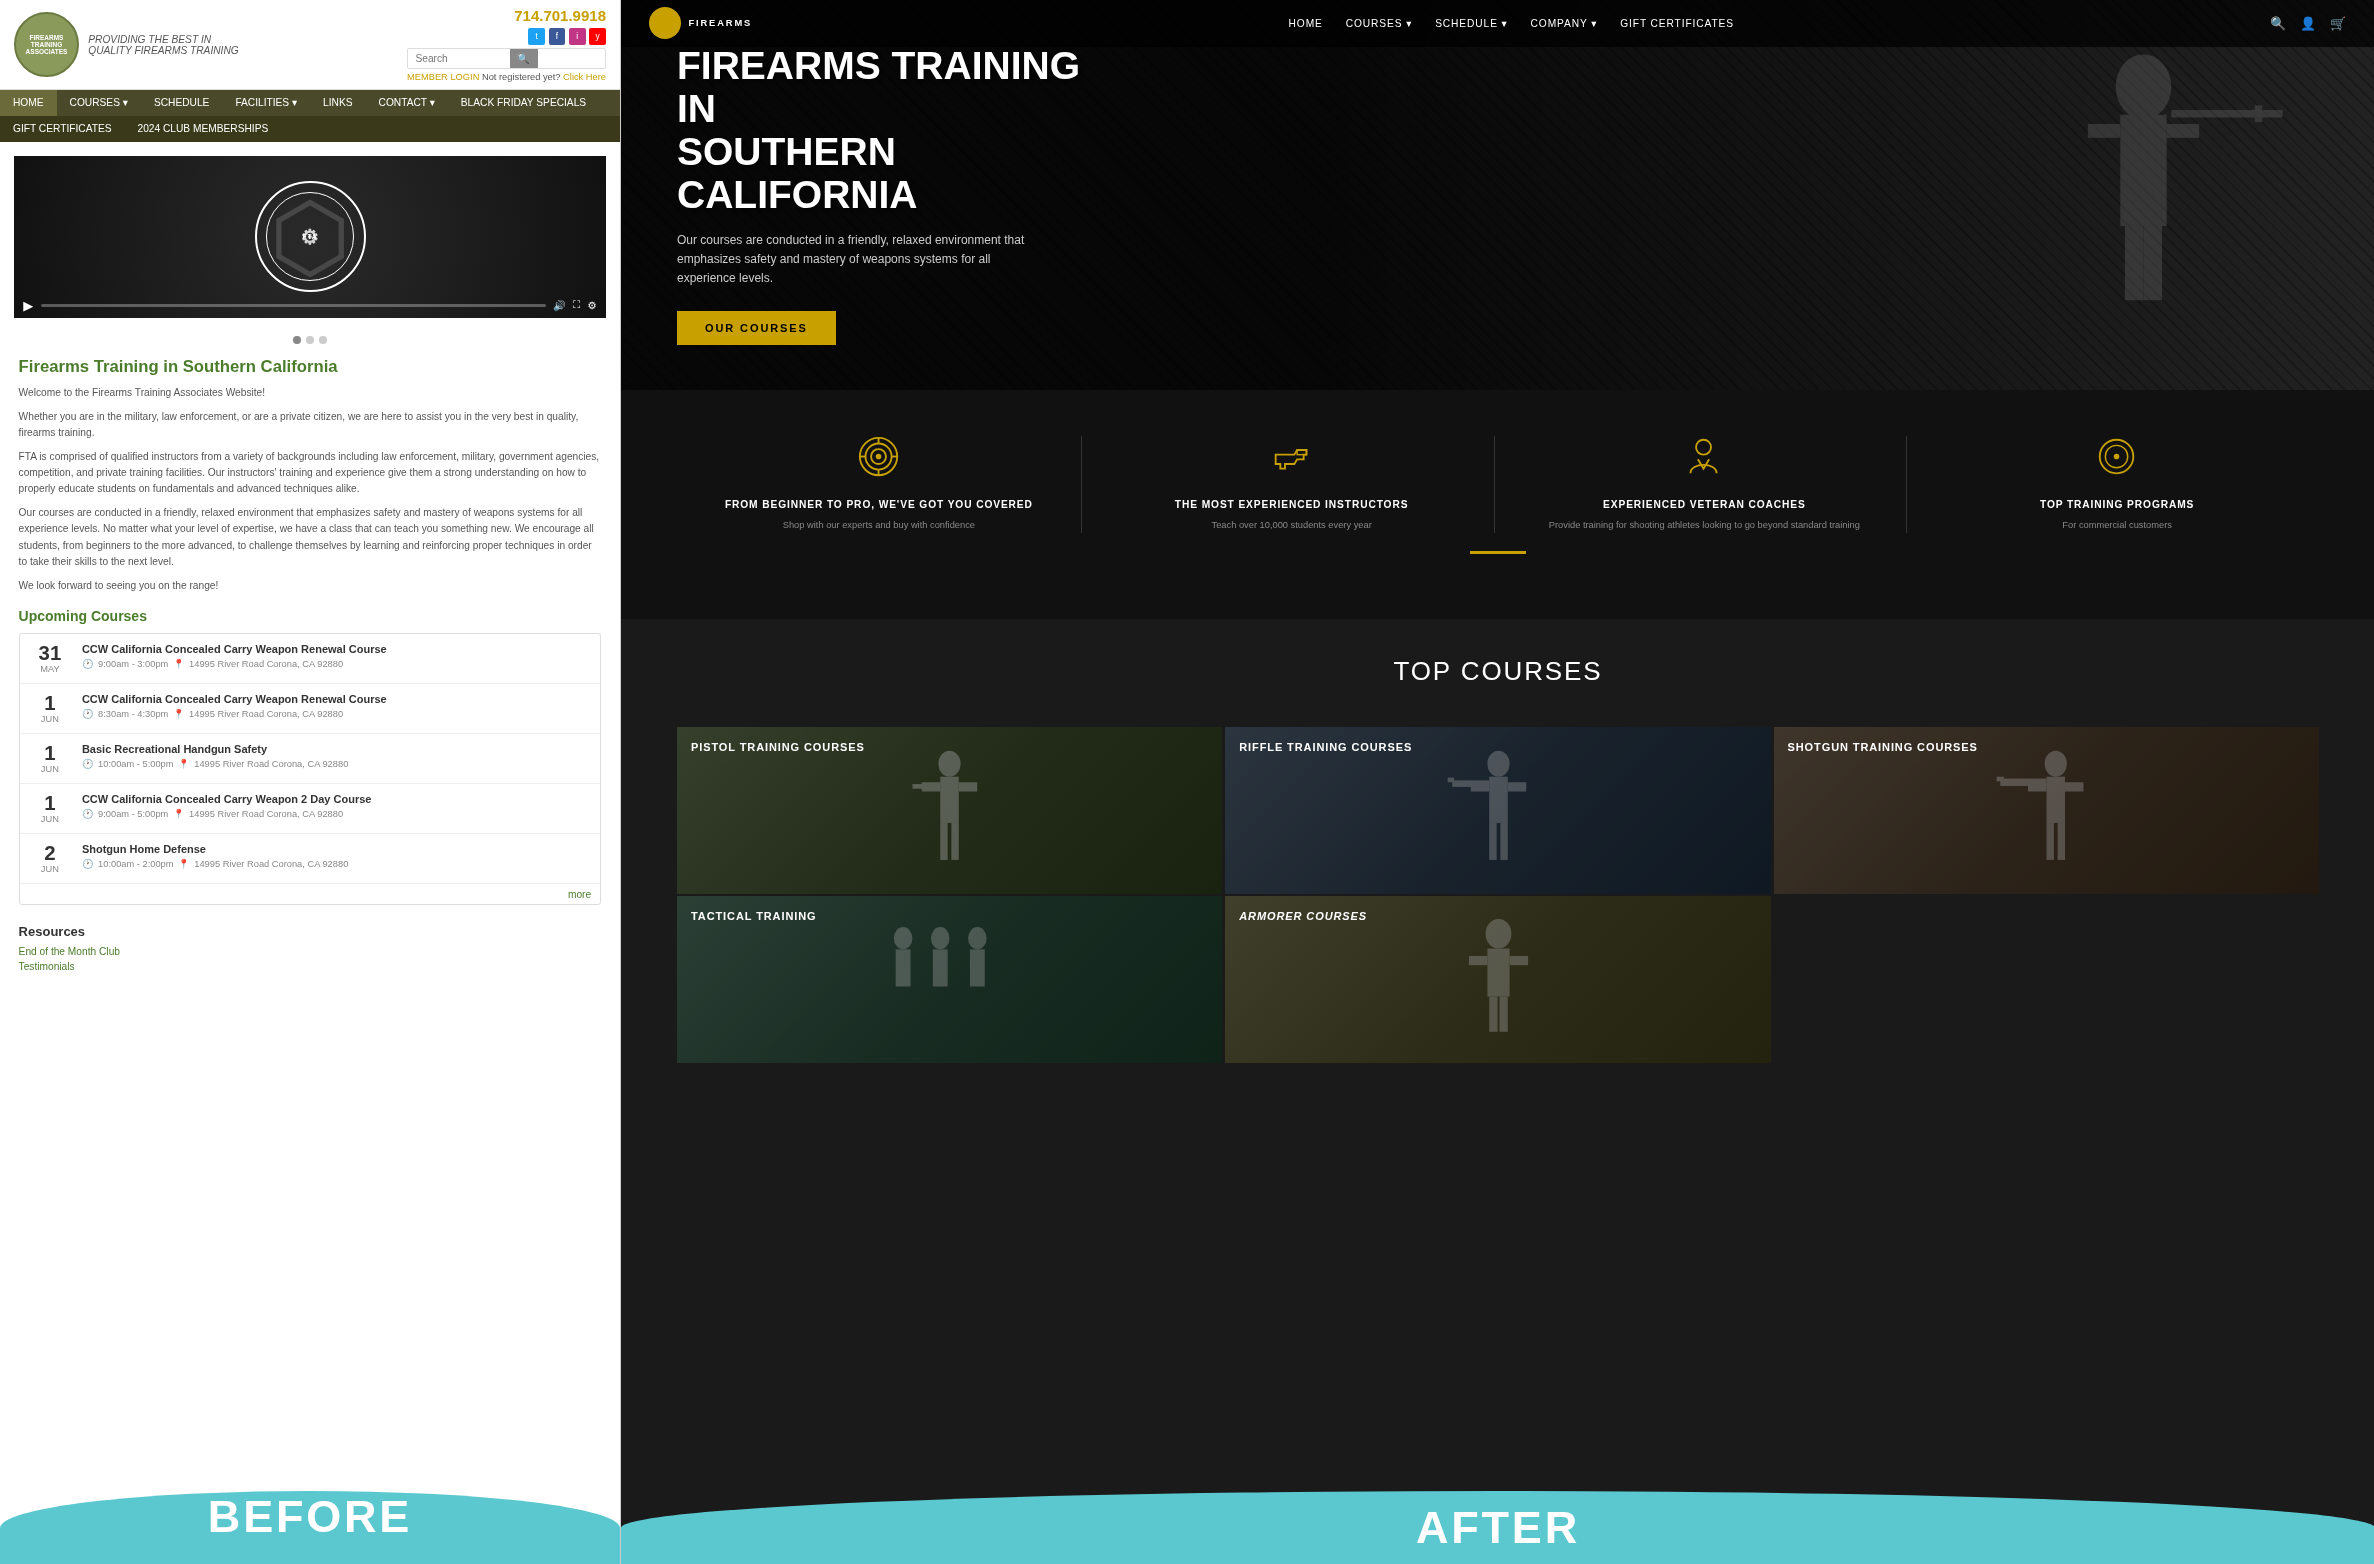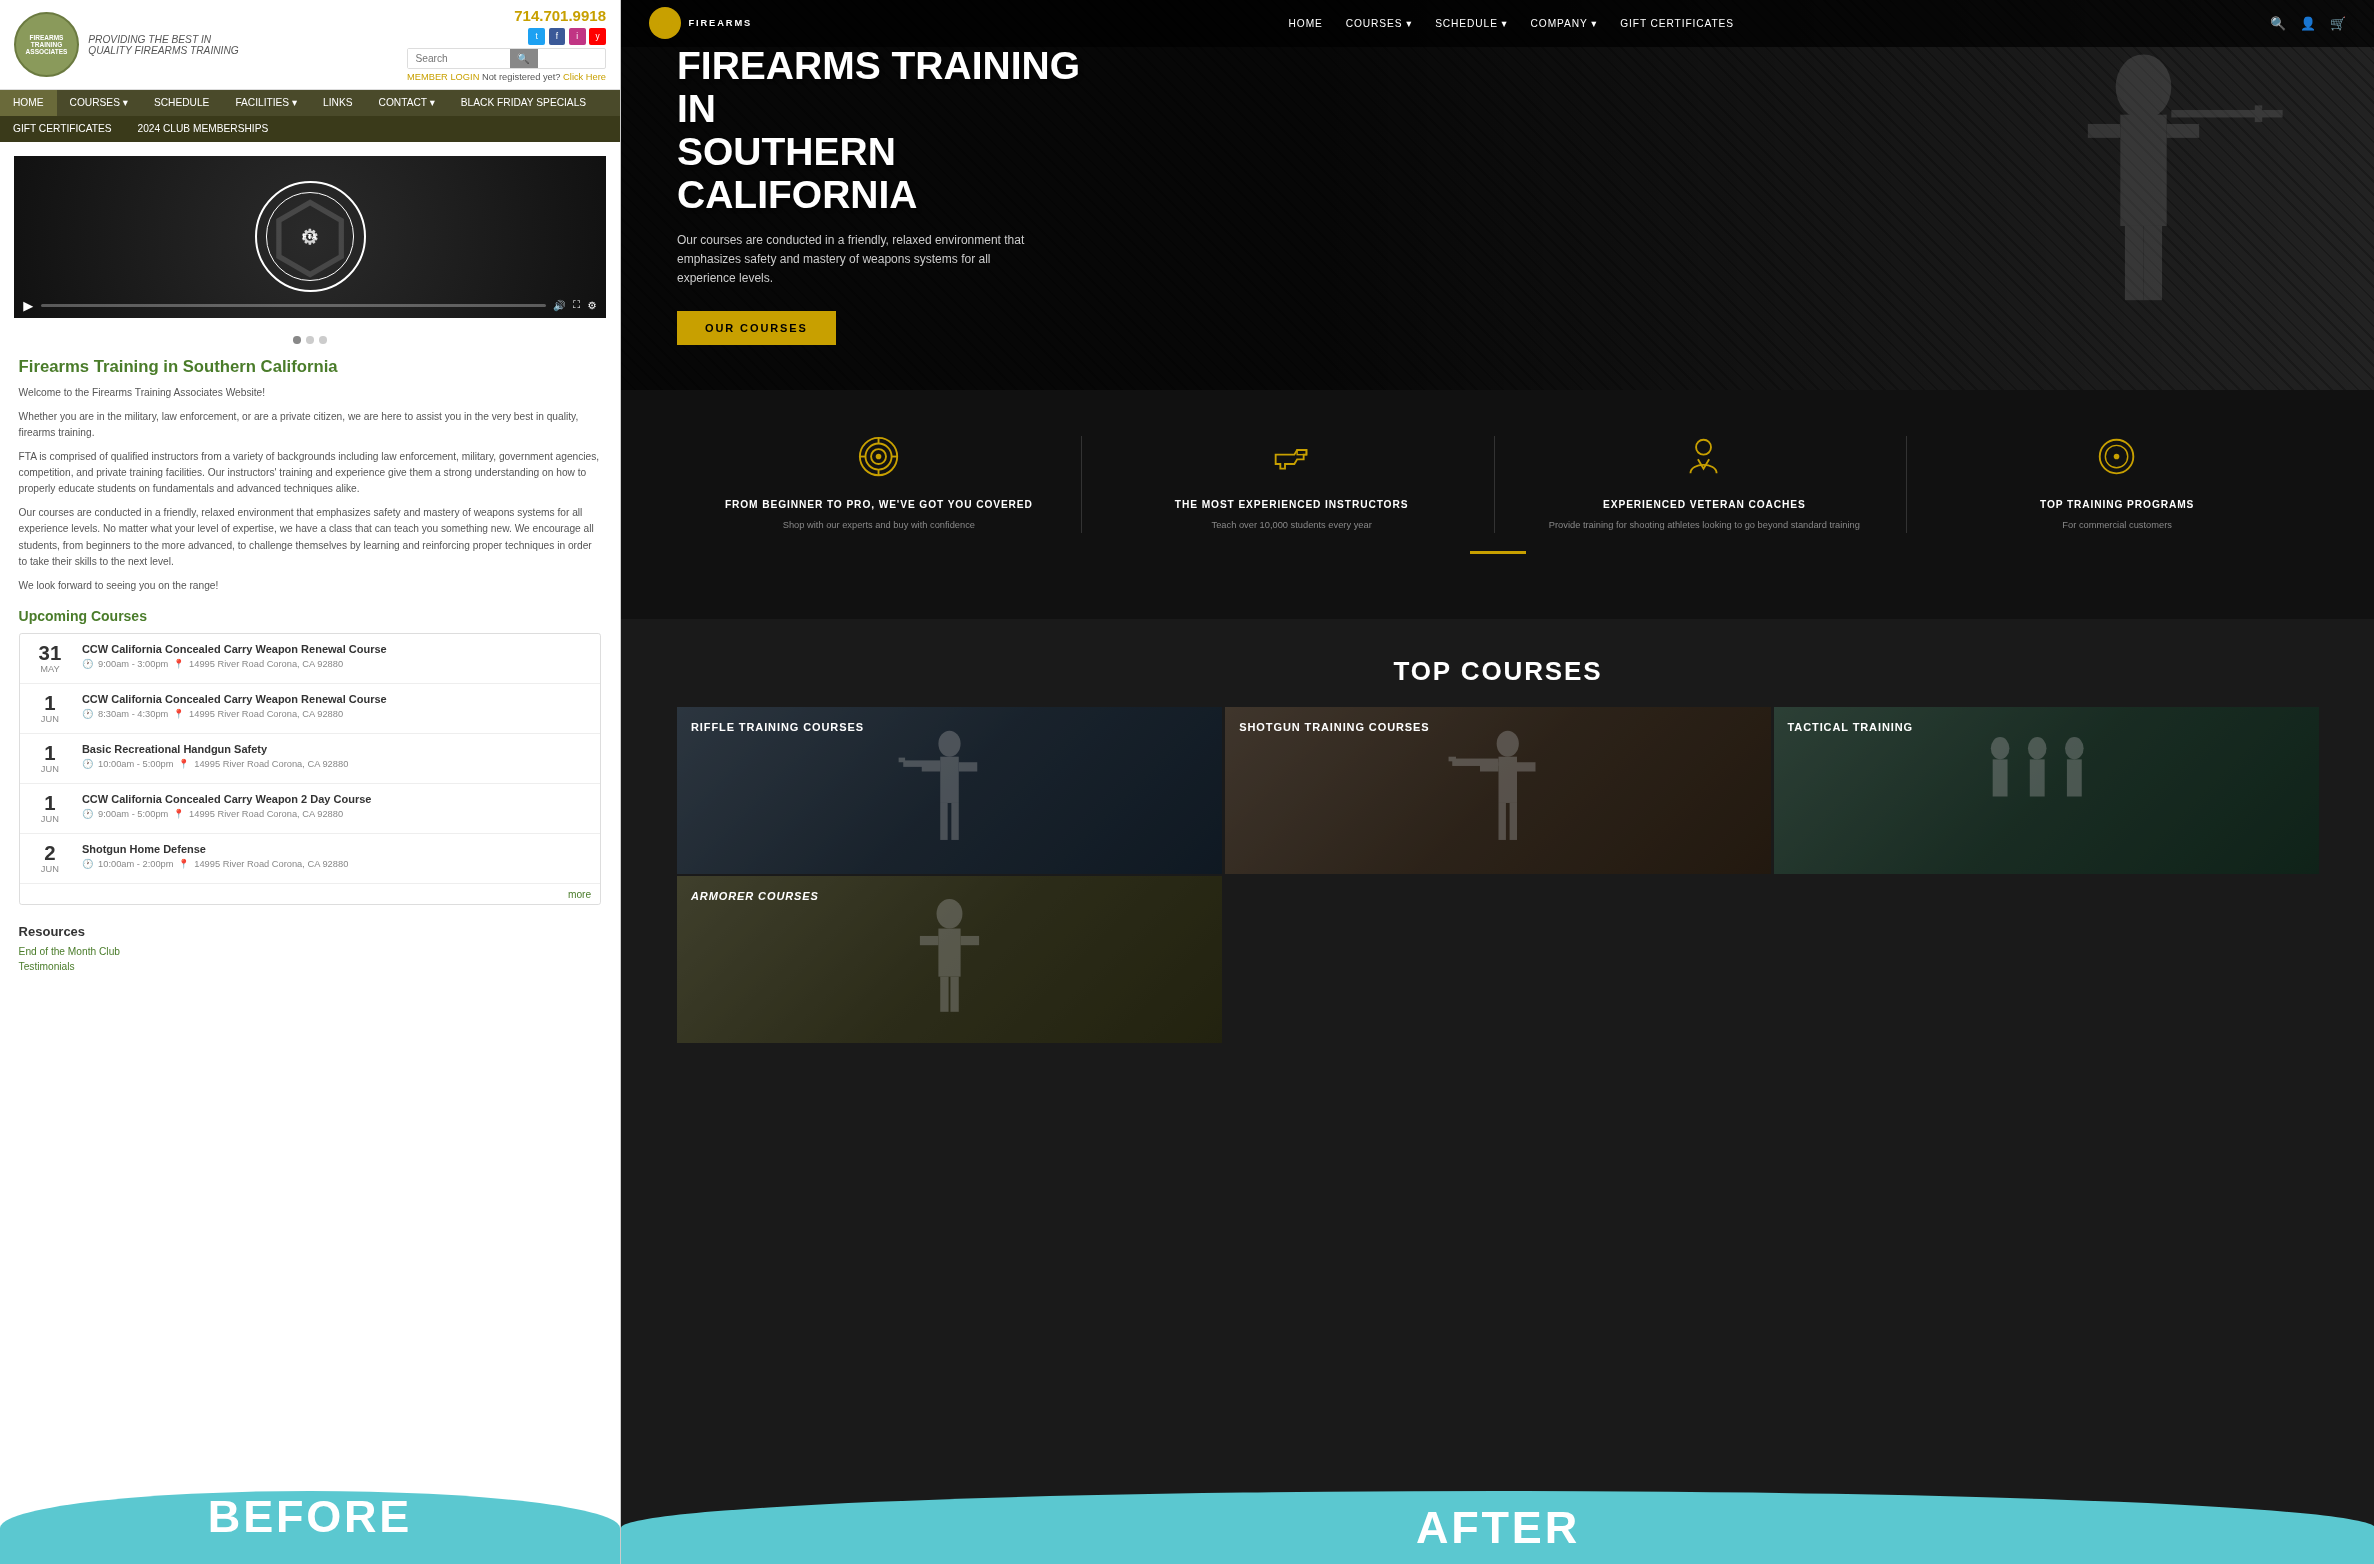--- a/index.html
+++ b/index.html
@@ -483,24 +483,24 @@
     }
 
     
     .top-courses-section {
       background: #1a1a1a;
       padding: 37px 56px;
     }
     .top-courses-title {
       color: white;
       font-size: 26px;
-      font-weight: bold;
+      font-weight: normal;
       text-align: center;
       text-transform: uppercase;
-      margin-bottom: 20px;
+      margin-bottom: 40px;
       letter-spacing: 1.9px;
     }
     .courses-grid {
       display: grid;
       grid-template-columns: repeat(3, 1fr);
       gap: 2.8px;
     }
     .course-card {
       position: relative;
       height: 167px;
@@ -863,20 +863,37 @@
         <div class="feature-desc">For commercial customers</div>
       </div>
     </div>
     <div class="yellow-line"></div>
   </div>
 
   <div class="top-courses-section">
     <h2 class="top-courses-title">TOP COURSES</h2>
     <div class="courses-grid">
 
+      <div class="course-card">
+        <div class="course-card-bg bg-pistol">
+          <div class="course-card-overlay"></div>
+
+          <svg width="111" height="130" viewBox="0 0 120 140" style="opacity:0.4;">
+            <ellipse cx="60" cy="20" rx="12" ry="14" fill="#aaa"></ellipse>
+            <rect x="50" y="34" width="20" height="50" fill="#aaa"></rect>
+            <rect x="30" y="40" width="20" height="10" fill="#aaa"></rect>
+            <rect x="70" y="40" width="20" height="10" fill="#aaa"></rect>
+            <rect x="50" y="84" width="8" height="40" fill="#aaa"></rect>
+            <rect x="62" y="84" width="8" height="40" fill="#aaa"></rect>
+
+            <rect x="20" y="42" width="25" height="5" fill="#aaa"></rect>
+          </svg>
+          <div class="course-card-label">PISTOL TRAINING COURSES</div>
+        </div>
+      </div>
 
       <div class="course-card">
         <div class="course-card-bg bg-rifle">
           <div class="course-card-overlay"></div>
           <svg width="111" height="130" viewBox="0 0 120 140" style="opacity:0.35;">
             <ellipse cx="60" cy="20" rx="12" ry="14" fill="#aaa"></ellipse>
             <rect x="50" y="34" width="20" height="50" fill="#aaa"></rect>
             <rect x="30" y="40" width="20" height="10" fill="#aaa"></rect>
             <rect x="70" y="40" width="20" height="10" fill="#aaa"></rect>
             <rect x="50" y="84" width="8" height="40" fill="#aaa"></rect>

